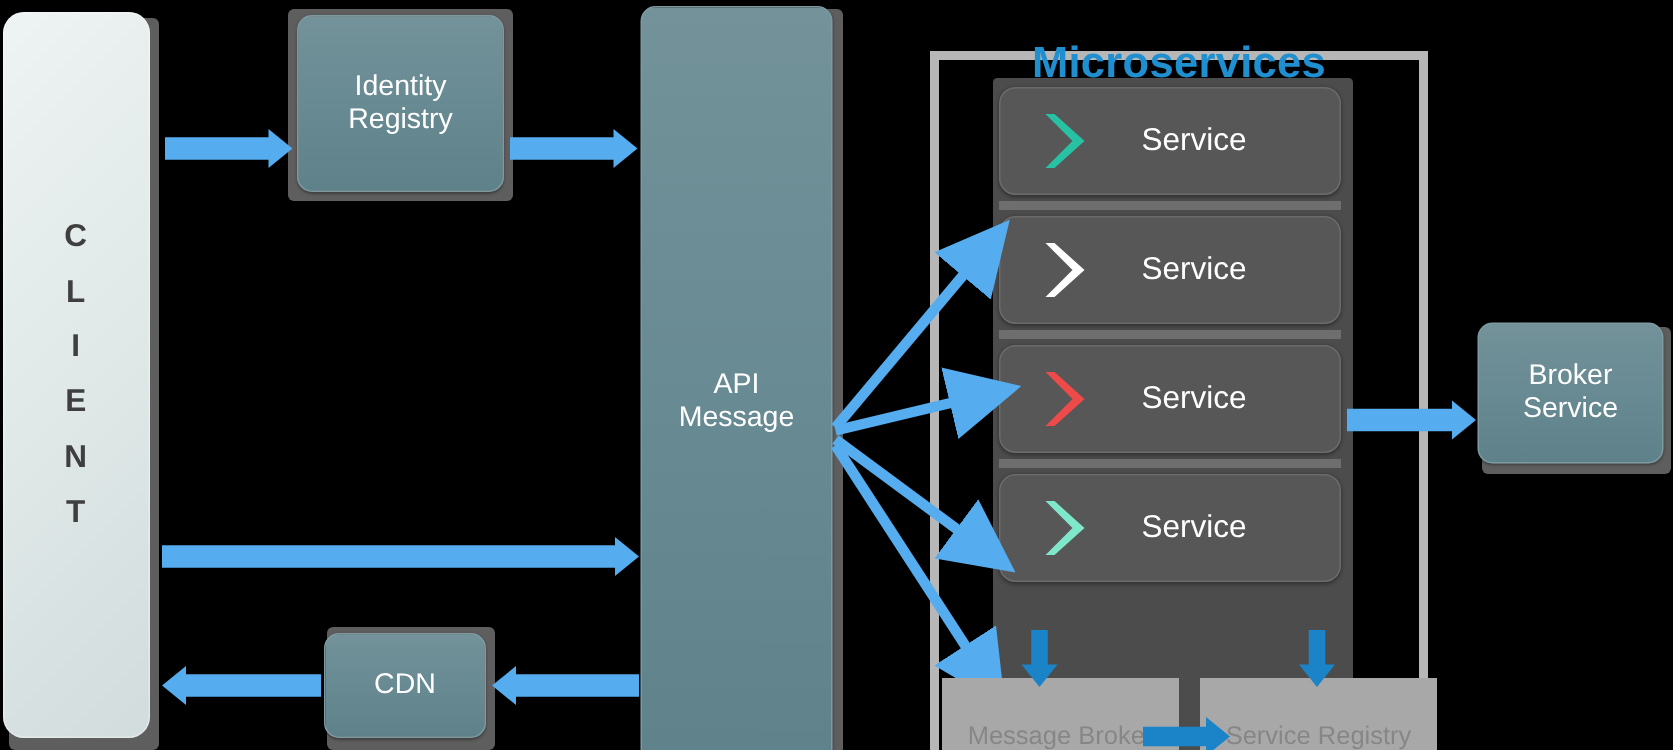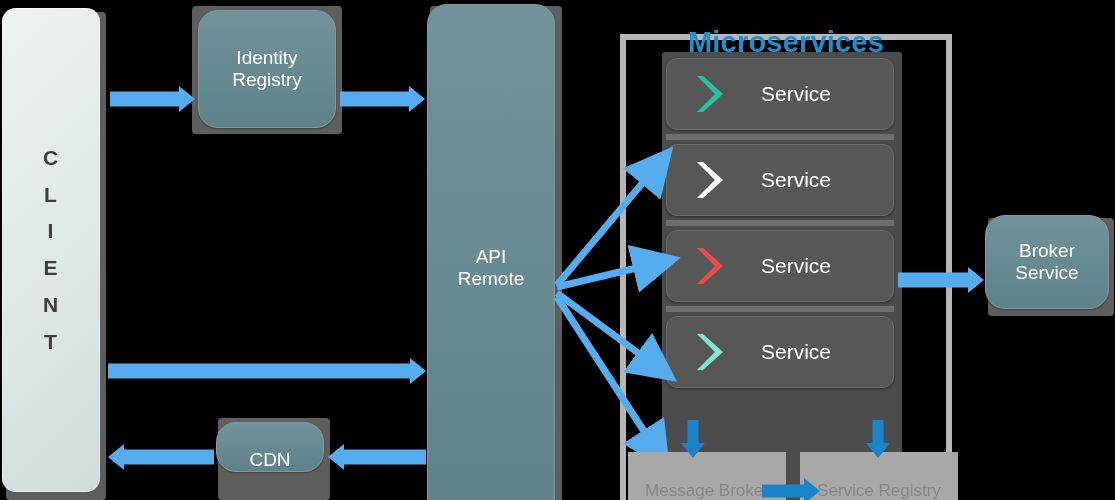--- a/index.html
+++ b/index.html
@@ -17,21 +17,21 @@
   }
 
   
   .node {
     position: absolute;
     box-sizing: border-box;
     display: flex;
     align-items: center;
     justify-content: center;
     text-align: center;
-    border-radius: 20px;
+    border-radius: 10px;
     color: #ffffff;
     line-height: 1.18;
   }
   .shadowbox {
     position: absolute;
     background: #5e5e5e;
     border-radius: 4px;
   }
 
   
@@ -185,30 +185,30 @@
   </div>
 
   <div class="harrow right" style="left:340px; top:86px; width:85px; height:26px;">
     <div class="bar" style="left:0; width:70px; height:15px;"></div>
     <div class="head"></div>
   </div>
 
   <div class="shadowbox" style="left:430px; top:6px; width:132px; height:530px;"></div>
   <div class="node teal" style="left:427px; top:4px; width:128px; height:528px; flex-direction:column;">
     <span>API</span>
-    <span>Remote</span>
+    <span>Message</span>
   </div>
 
   <div class="harrow right" style="left:108px; top:358px; width:318px; height:26px;">
     <div class="bar" style="left:0; width:302px; height:15px;"></div>
     <div class="head"></div>
   </div>
 
   <div class="shadowbox" style="left:218px; top:418px; width:112px; height:82px;"></div>
-  <div class="node teal" style="left:216px; top:422px; width:108px; height:50px;align-items:flex-end;">
+  <div class="node teal" style="left:216px; top:422px; width:108px; height:70px;">
     <span>CDN</span>
   </div>
 
   <div class="harrow left" style="left:328px; top:444px; width:98px; height:26px;">
     <div class="bar" style="left:14px; width:84px; height:15px;"></div>
     <div class="head"></div>
   </div>
 
   <div class="harrow left" style="left:108px; top:444px; width:106px; height:26px;">
     <div class="bar" style="left:14px; width:92px; height:15px;"></div>

